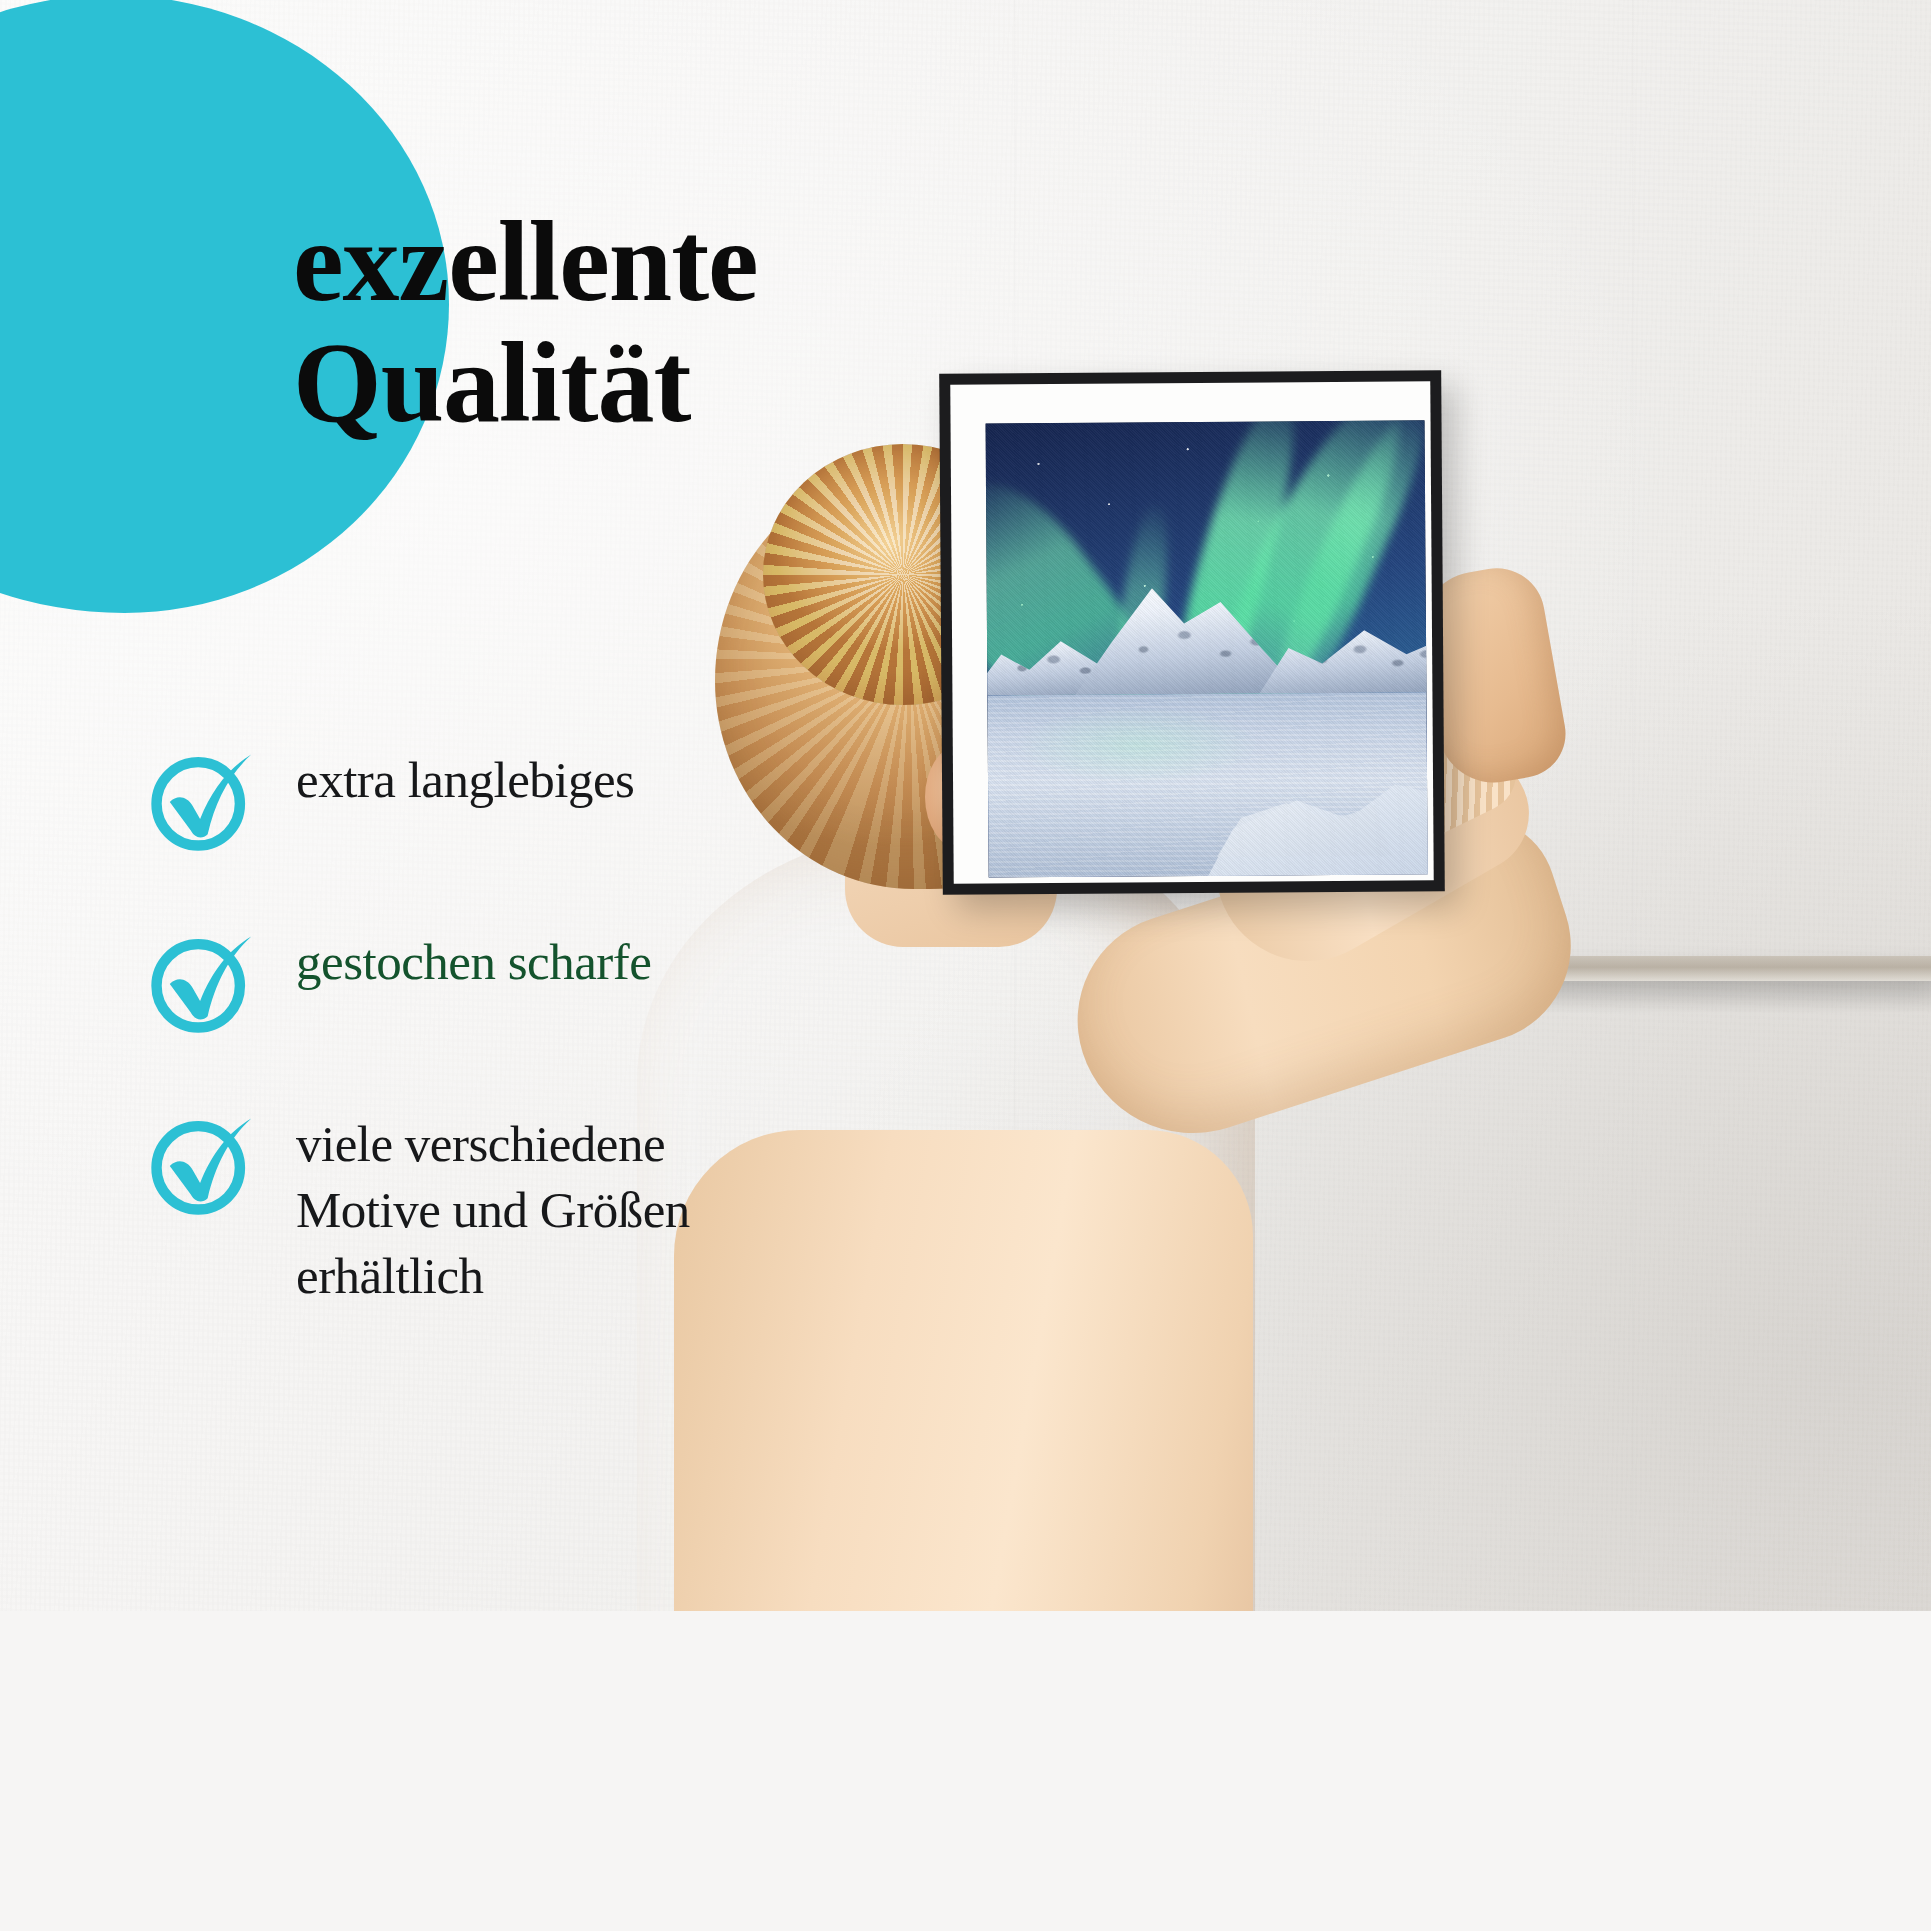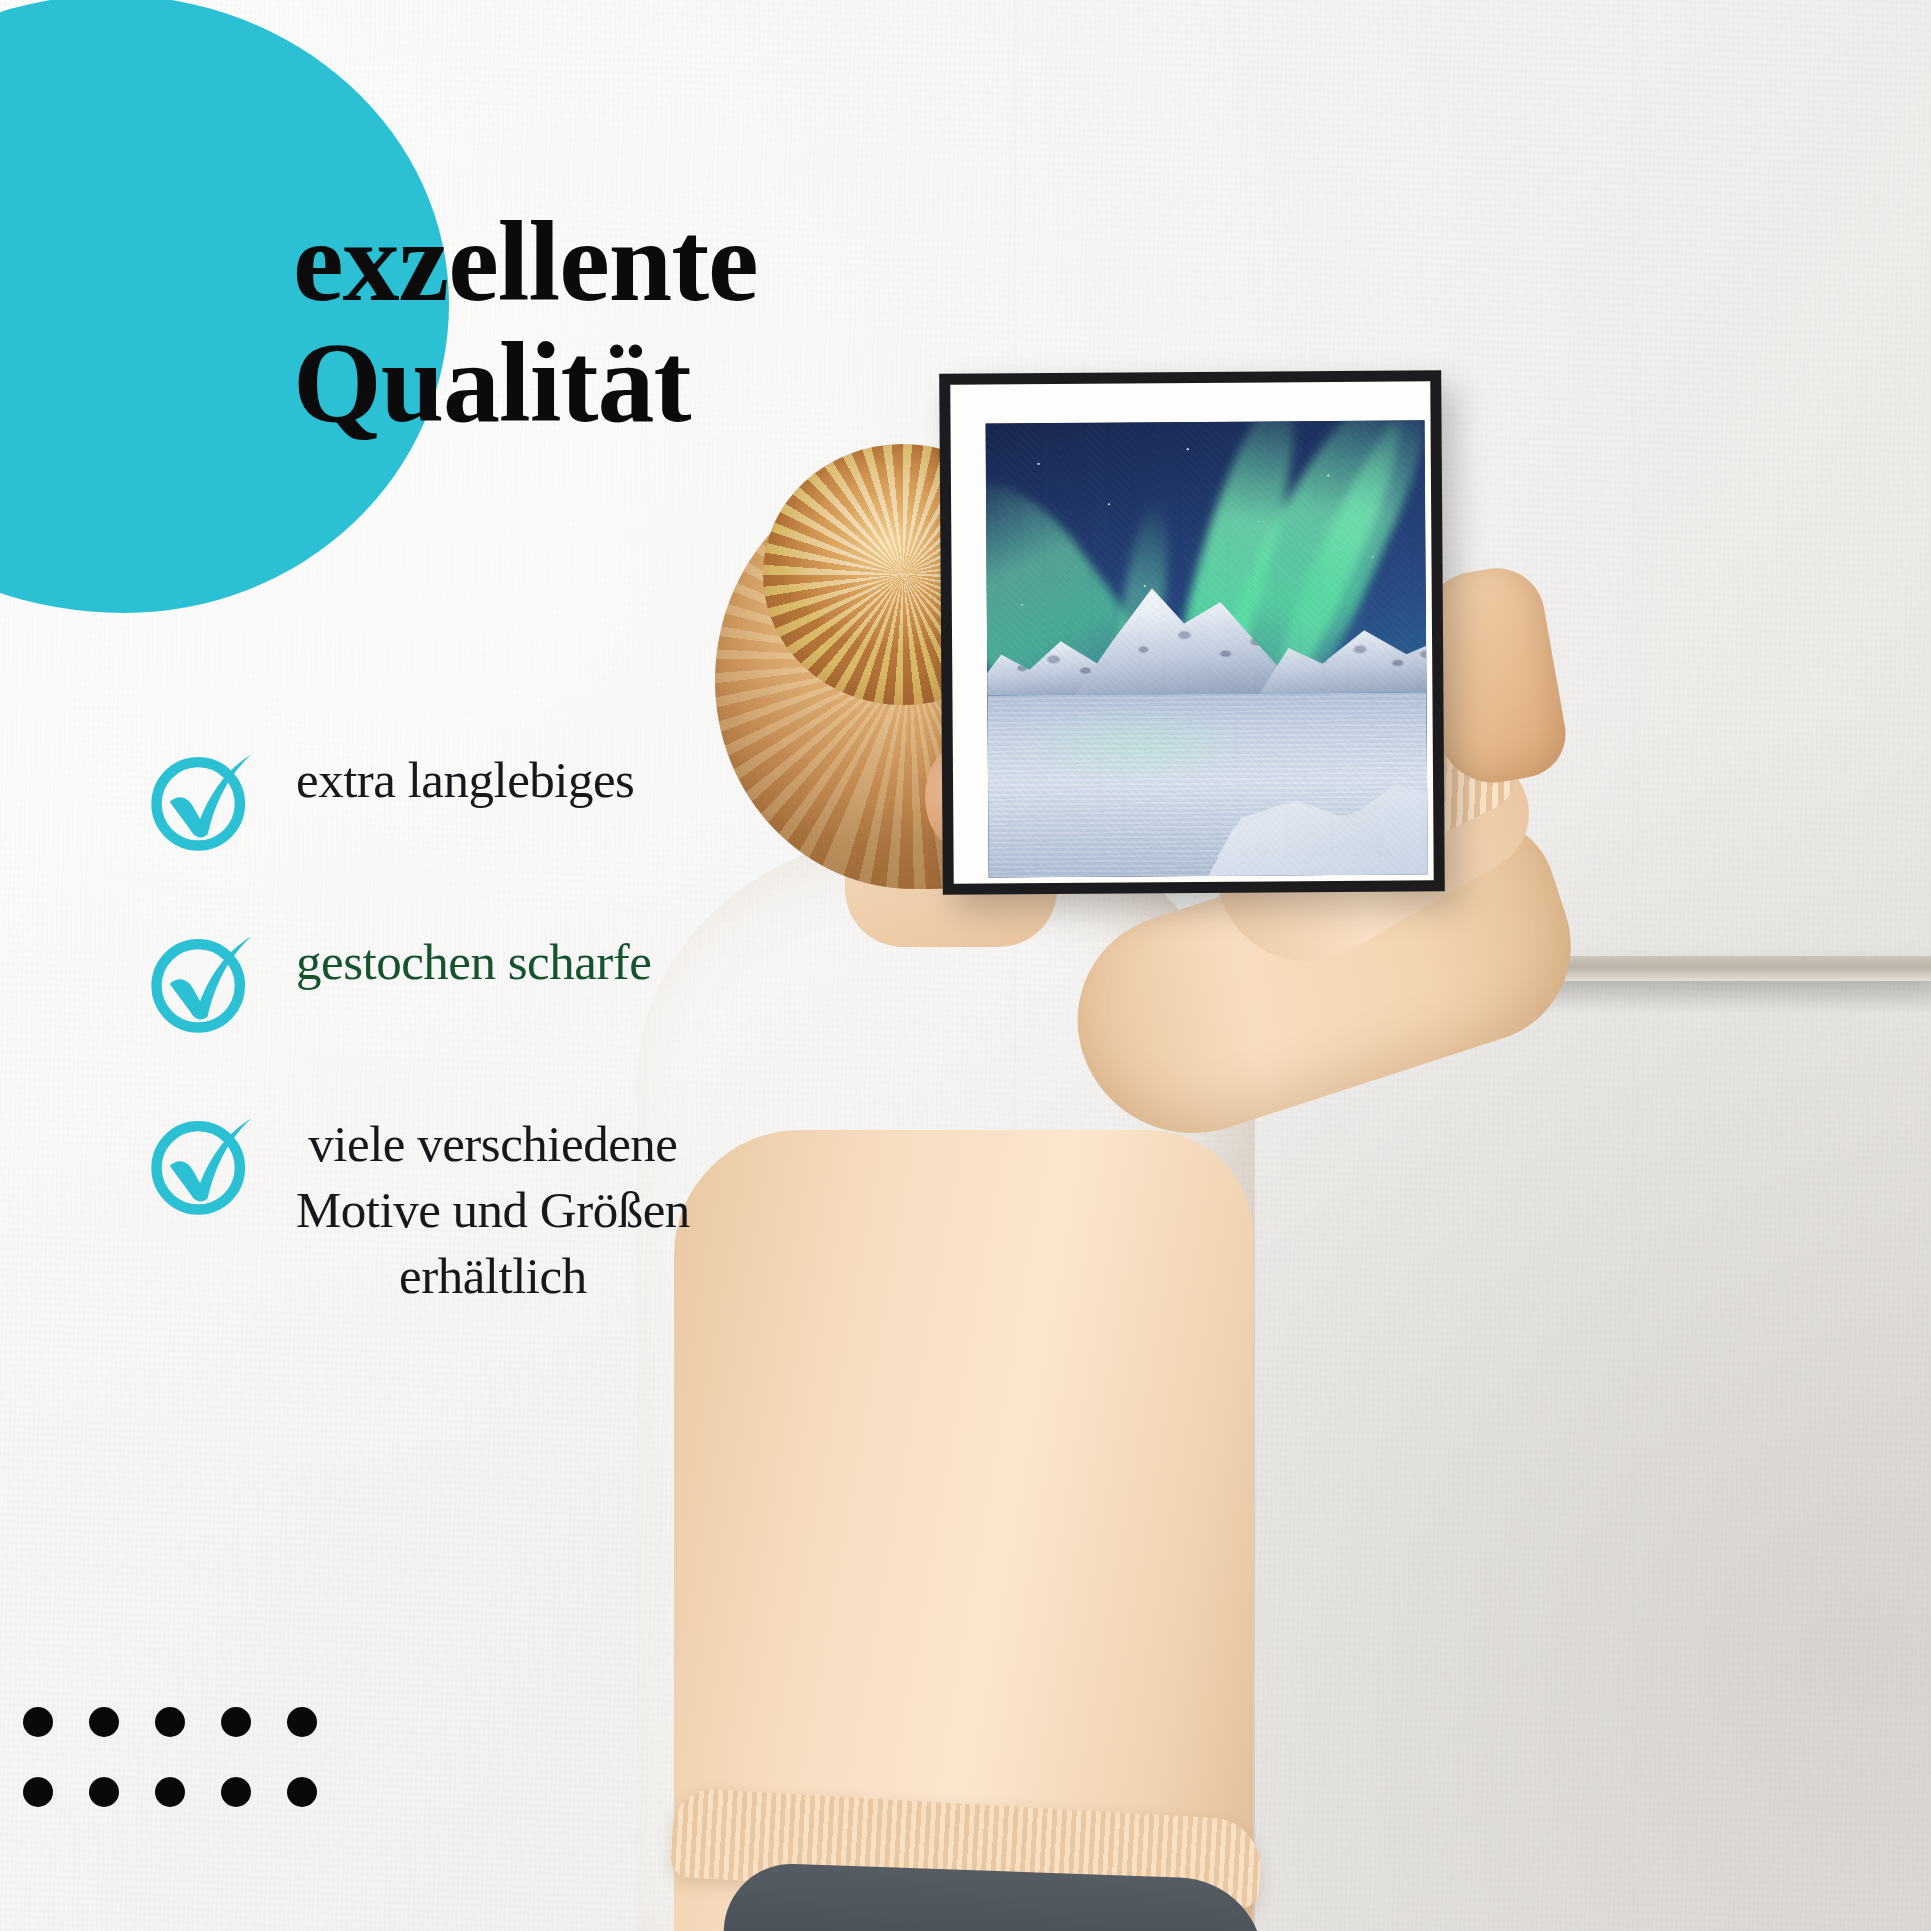--- a/index.html
+++ b/index.html
@@ -2,21 +2,21 @@
 <html style="--teal: #2cc0d4;"><head>
 <meta charset="utf-8">
 <title>exzellente Qualität</title>
 <style>
   html,body{margin:0;padding:0;}
   body{
     width:1931px;height:1931px;overflow:hidden;
     font-family:"Liberation Sans", sans-serif;
     background:#f6f5f4;
   }
-  #stage{position:relative;width:1931px;height:1931px;overflow:hidden;background:#f5f4f3;}
+  #stage{position:relative;width:1931px;height:1611px;overflow:hidden;background:#f5f4f3;}
 
   
   .wall{
     position:absolute;inset:0;
     background:
       linear-gradient(118deg,#fbfbfa 0%,#f7f6f5 28%,#f2f1ef 55%,#ebe9e6 78%,#e6e3df 100%);
   }
   .wall-tex{
     position:absolute;inset:0;
     background:
@@ -58,21 +58,21 @@
     font-size:114px;
     line-height:1.06;
     letter-spacing:-1px;
     color:#0b0b0b;
   }
   .headline span{display:block;}
 
   
   .bullets{position:absolute;left:145px;top:743px;width:753px;}
   .bullet{display:flex;align-items:flex-start;gap:37px;margin-bottom:70px;}
-  .bullet:last-child{margin-bottom:0;text-align:center;}
+  .bullet:last-child{margin-bottom:0;}
   .check-icon{flex:0 0 auto;width:114px;height:108px;display:block;margin-top:3.9px;}
   .bullet-text{
     font-family:Liberation Serif, serif;
     font-weight:400;
     font-size:51px;
     line-height:1.30;
     color:#17181a;
     letter-spacing:-0.5px;
     padding-top:3.9px;
   }

